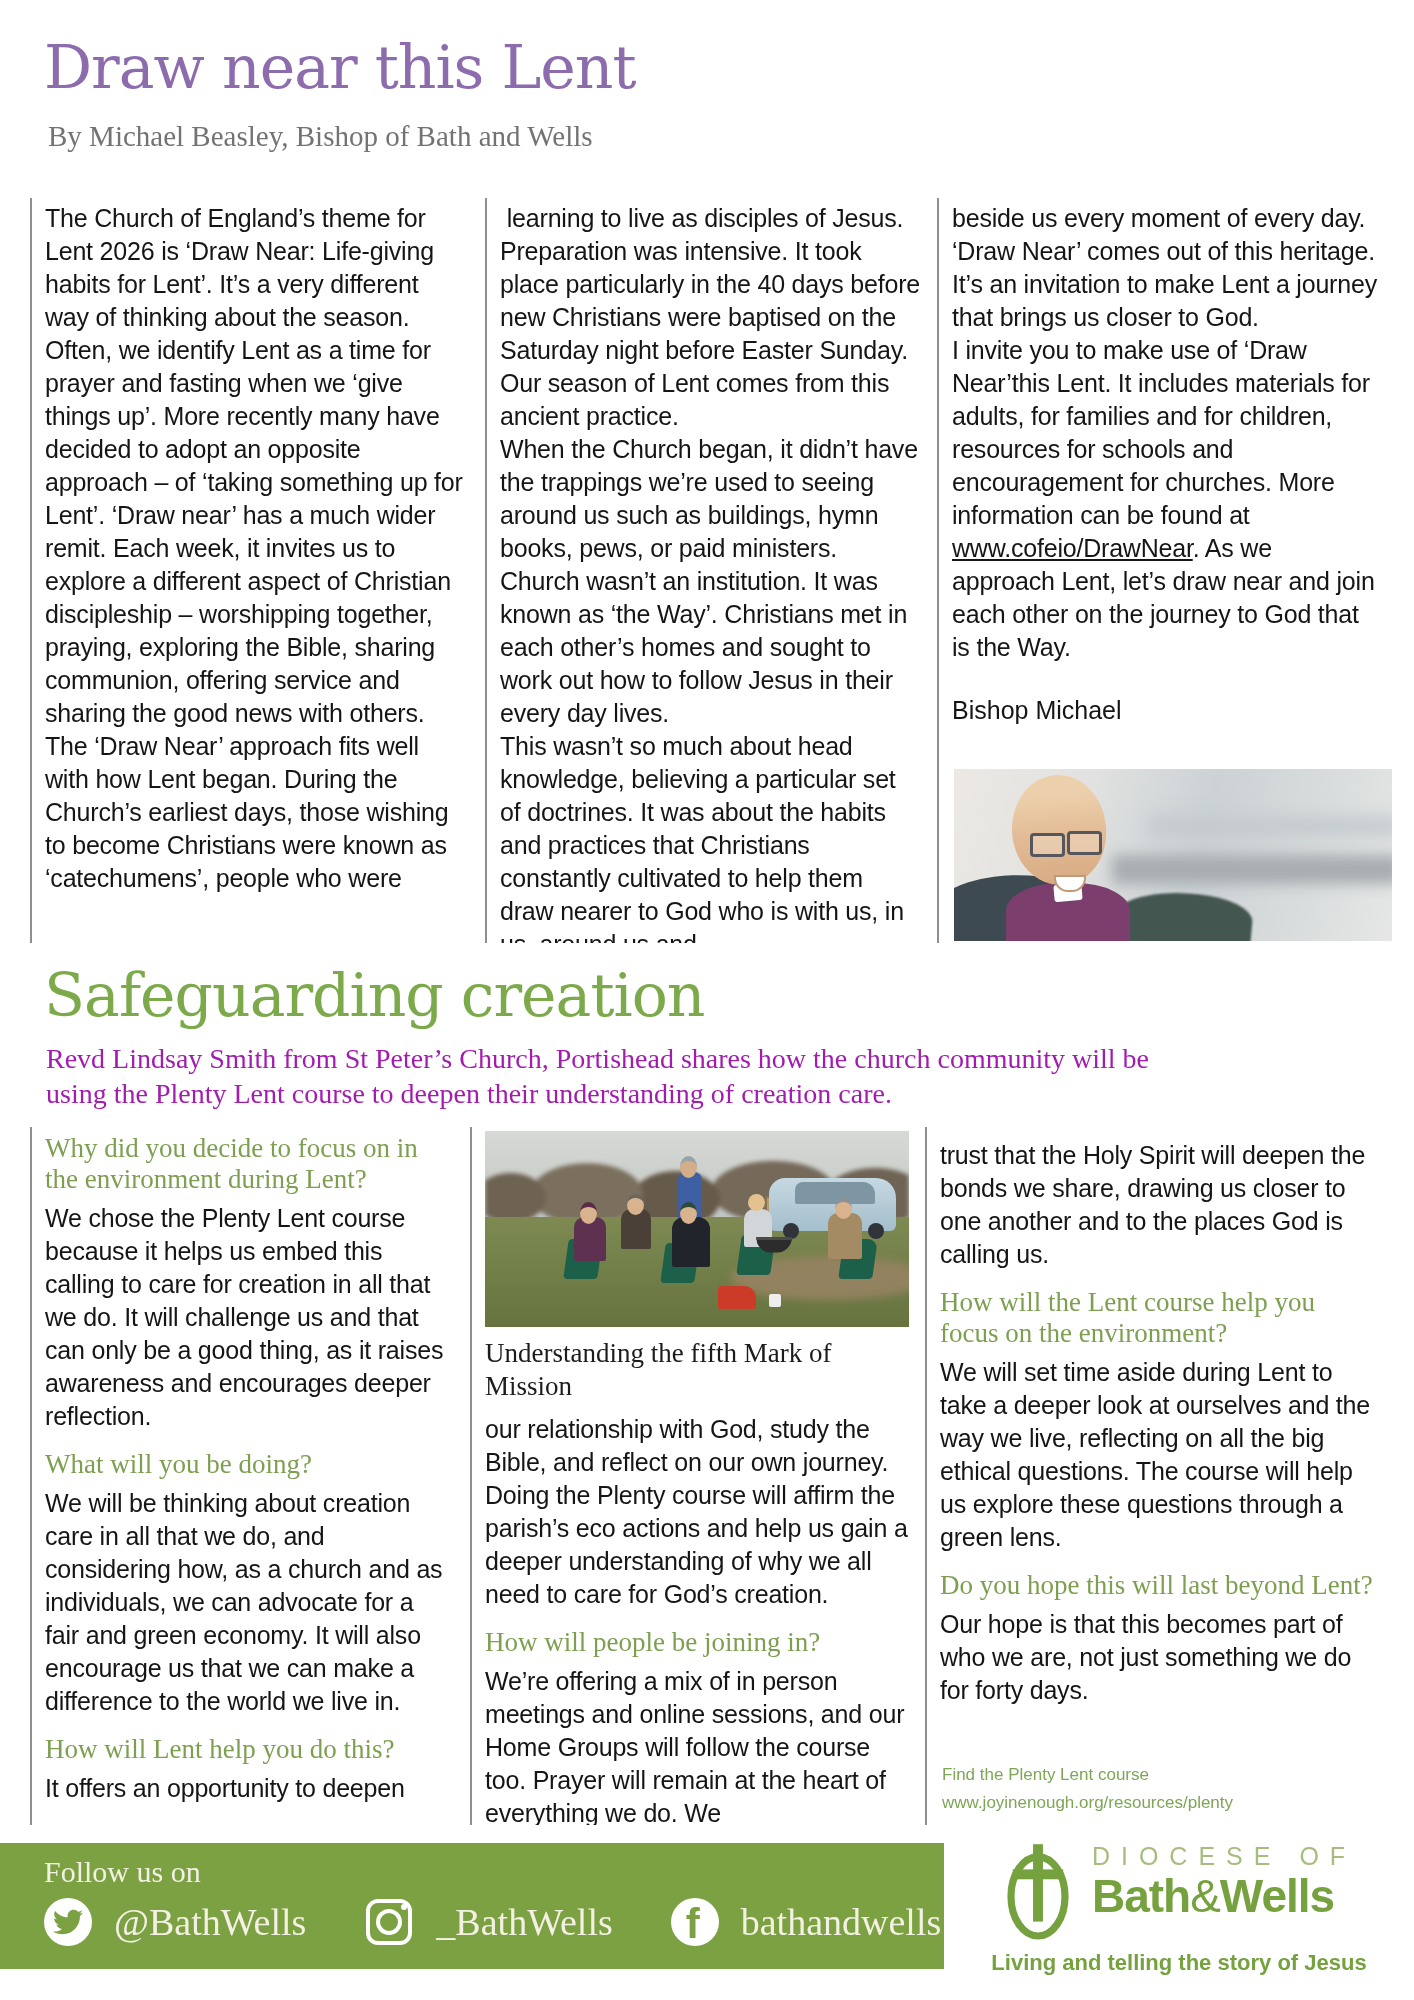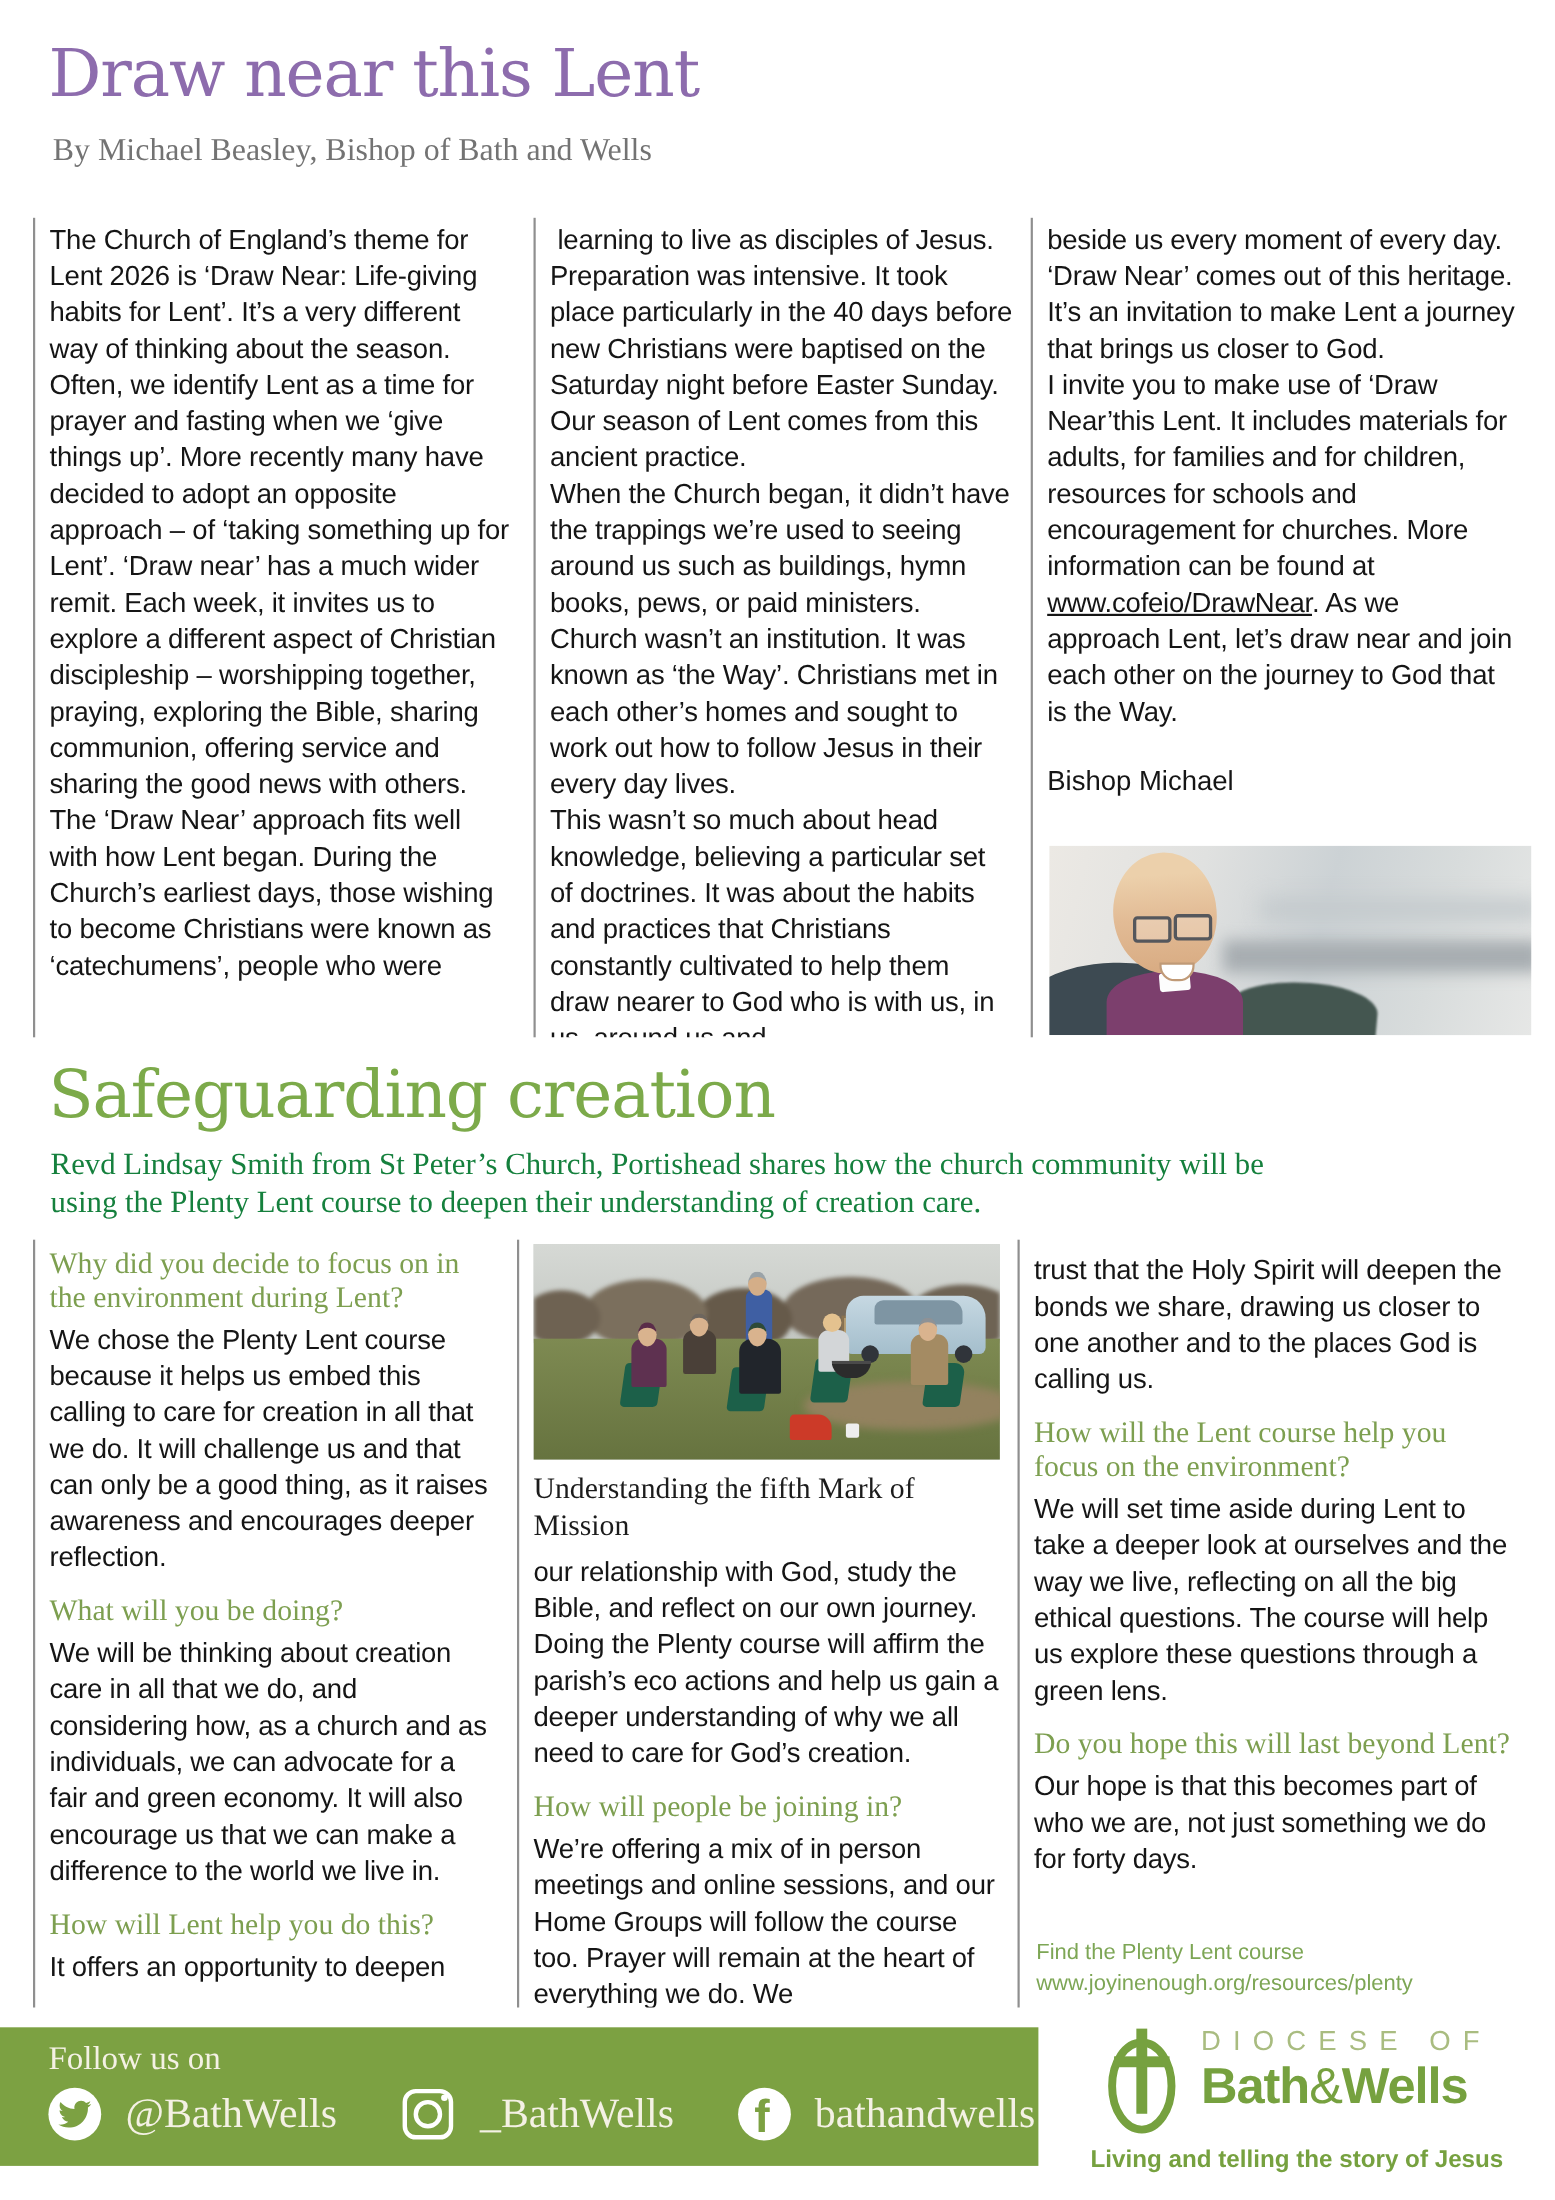--- a/index.html
+++ b/index.html
@@ -3,21 +3,21 @@
 <meta charset="utf-8">
 <style>
   html,body{margin:0;padding:0;}
   body{width:1414px;height:2000px;background:#ffffff;font-family:"Liberation Sans",sans-serif;color:#151515;overflow:hidden;}
   .page{position:relative;width:1414px;height:2000px;}
 
   
   .h1{font-family:"DejaVu Serif",serif;font-weight:400;font-size:60px;line-height:70px;color:#8d6cad;margin:32px 0 0 44px;letter-spacing:-1px;}
   .h2{font-family:"DejaVu Serif",serif;font-weight:400;font-size:60px;line-height:72px;color:#7caa4a;margin:16px 0 0 44px;letter-spacing:-1px;}
   .byline{font-family:"Liberation Serif",serif;font-size:29px;line-height:36px;color:#737373;margin:16px 0 0 48px;}
-  .intro{font-family:"Liberation Serif",serif;font-size:28px;line-height:35px;color:#15803d;margin:10px 0 0 46px;max-width:1140px;}
+  .intro{font-family:"Liberation Serif",serif;font-size:28px;line-height:35px;color:#a21caf;margin:10px 0 0 46px;max-width:1140px;}
 
   
   .cols{display:flex;margin:0 20px 0 30px;box-sizing:border-box;}
   .sec1{margin-top:44px;height:745px;}
   .sec2{margin-top:16px;height:698px;}
   .col{box-sizing:border-box;border-left:2px solid #8f8f8f;padding:4px 16px 0 13px;overflow:hidden;position:relative;}
   .s1c1{width:455px;}
   .s1c2{width:452px;}
   .s1c3{flex:1;}
   .s2c1{width:440px;}
@@ -25,21 +25,21 @@
   .s2c3{flex:1;}
 
   .body-p{font-size:25px;line-height:33px;margin:0;letter-spacing:-0.2px;}
   .pre-space{white-space:pre-wrap;}
   .signoff{font-size:25px;line-height:33px;margin:30px 0 0 0;}
   .link{color:inherit;text-decoration:underline;cursor:pointer;}
 
   .q{font-family:"Liberation Serif",serif;font-size:27px;line-height:31px;color:#7d9f50;margin:16px 0 7px 0;font-weight:400;}
   .q-first{margin-top:2px;}
   .caption{font-family:"Liberation Serif",serif;font-size:27px;line-height:33px;color:#1c1c1c;margin:10px 0 10px 0;}
-  .find{position:absolute;bottom:8px;left:15px;right:10px;color:#7da655;font-size:20px;line-height:28px;}
+  .find{position:absolute;bottom:8px;left:15px;right:10px;color:#7da655;font-size:17px;line-height:28px;}
 
   
   .bphoto{position:absolute;left:15px;right:2px;bottom:2px;height:172px;overflow:hidden;background:linear-gradient(105deg,#ece9e4 0%,#e0e1e0 30%,#ccd2d5 55%,#d8dcdc 78%,#e6e7e6 100%);}
   .bphoto div{position:absolute;}
   .b-band{left:36%;top:50%;width:66%;height:17%;background:#a7adb1;filter:blur(7px);}
   .b-band2{left:44%;top:28%;width:58%;height:11%;background:#c3c9cc;filter:blur(9px);}
   .b-jacket{bottom:-8px;left:-24px;width:160px;height:74px;background:#3d4a52;border-radius:45% 60% 0 0;transform:rotate(-7deg);}
   .b-shirt{bottom:-4px;left:52px;width:124px;height:62px;background:#7c3f6d;border-radius:45% 45% 0 0;}
   .b-collar{bottom:40px;left:100px;width:28px;height:17px;background:#fdfdfd;border-radius:3px;transform:rotate(-5deg);}
   .b-shoulder{bottom:-10px;left:158px;width:140px;height:58px;background:#445650;border-radius:55% 40% 0 0;transform:rotate(5deg);filter:blur(1px);}

